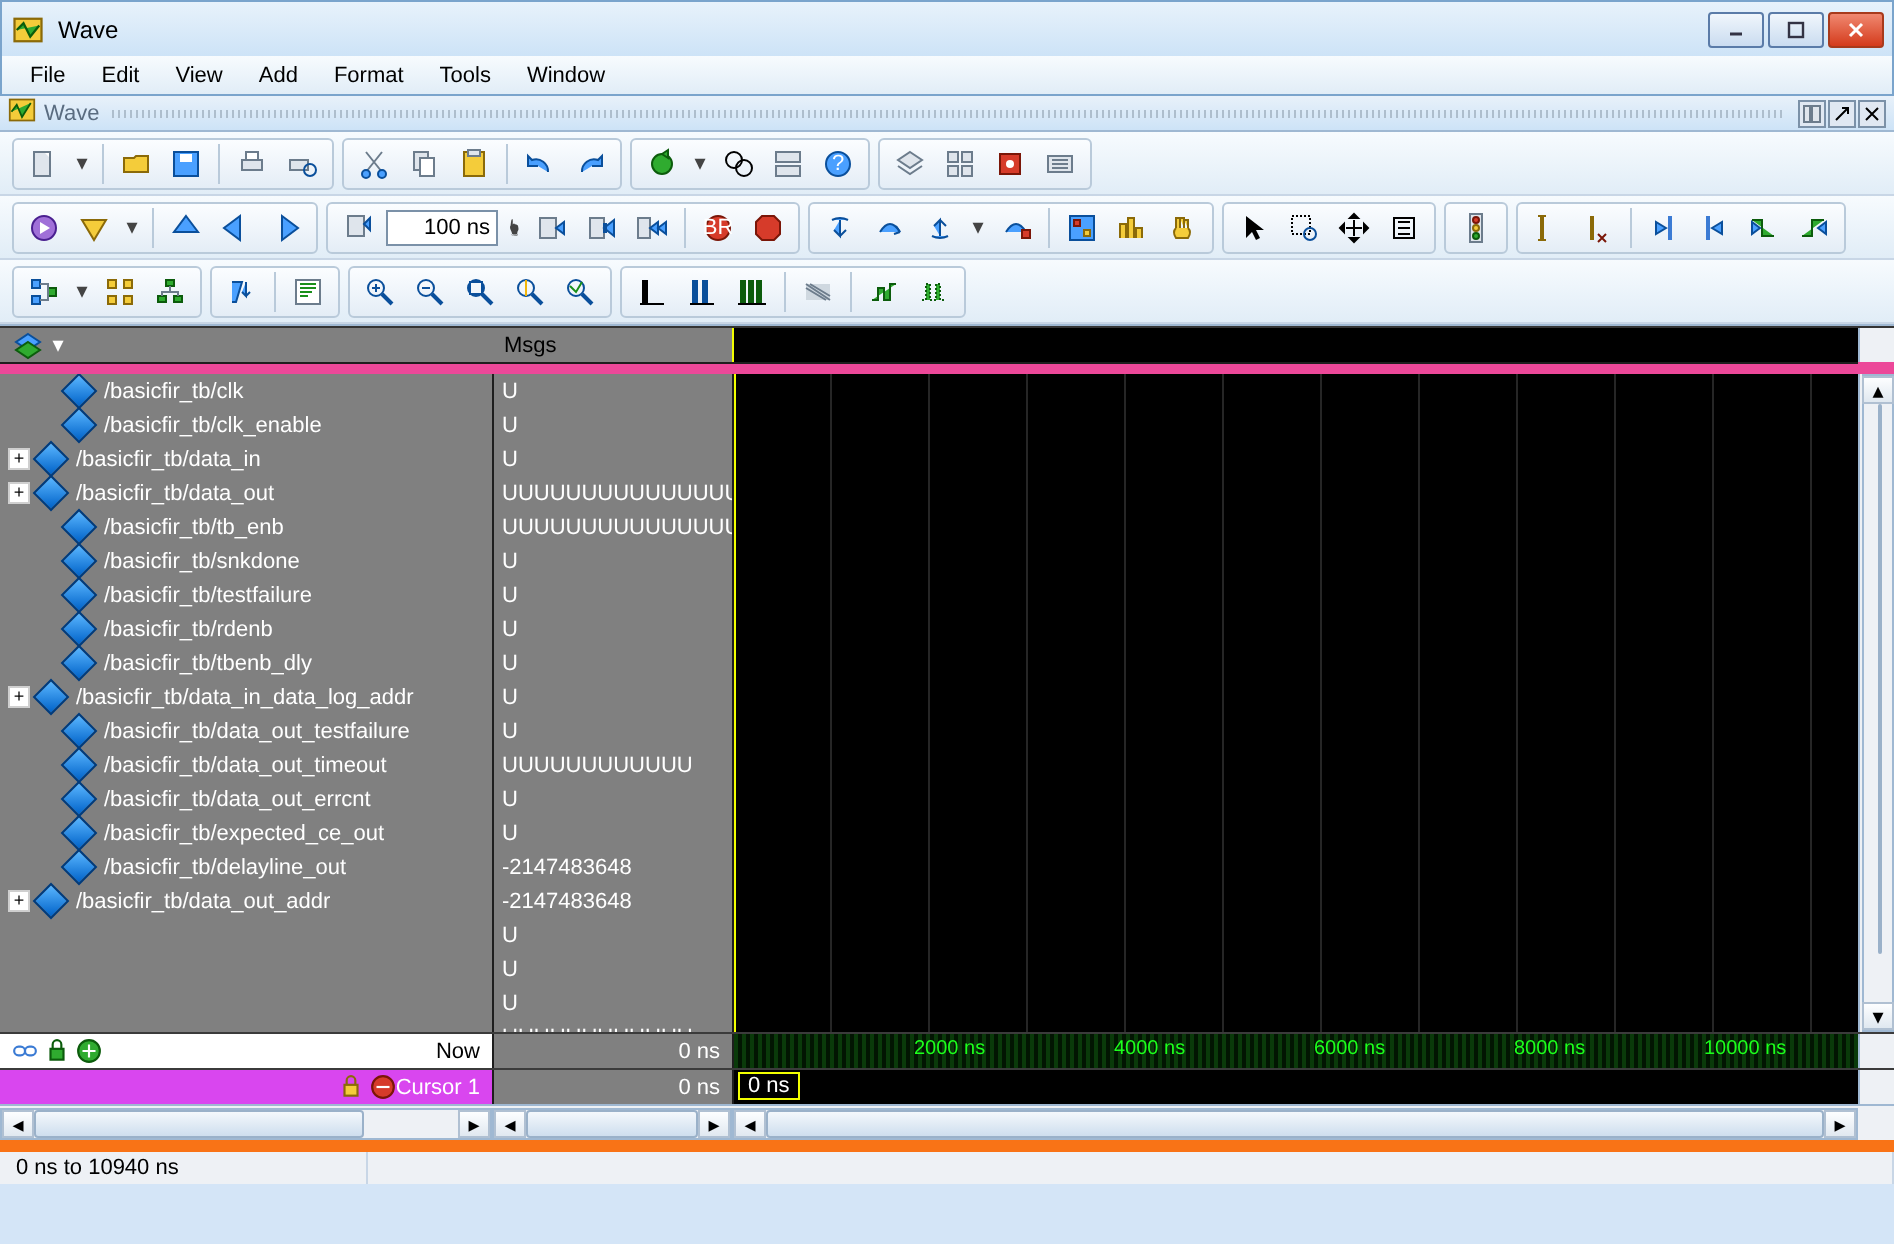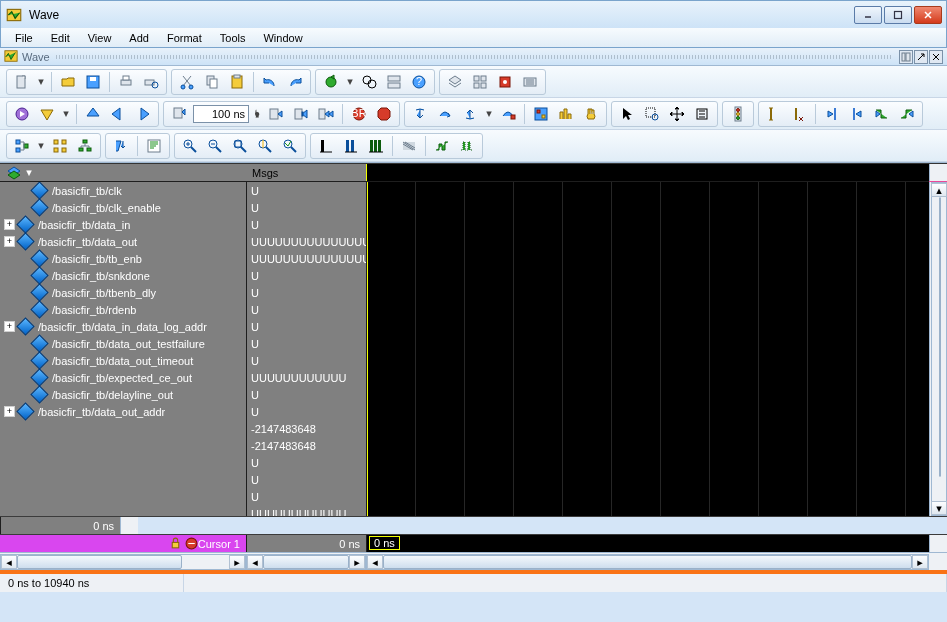--- a/index.html
+++ b/index.html
@@ -29,21 +29,21 @@
 .toolbars { border-bottom:1px solid #9fb8d2; }
 .tb-row { height:32px; display:flex; align-items:center; padding:2px 6px; gap:4px; background:linear-gradient(#f7fbfe,#e1edf7); border-bottom:1px solid #c8d6e6; }
 .tb-group { display:flex; align-items:center; padding:2px 4px; gap:3px; border:1px solid #b9cada; border-radius:3px; background:linear-gradient(#fbfdff,#e4edf6); height:26px; }
 .tbtn { width:22px; height:22px; display:flex; align-items:center; justify-content:center; border:1px solid transparent; border-radius:2px; cursor:pointer; }
 .tbtn svg { width:16px; height:16px; }
 .sep { width:1px; height:20px; background:#b9cada; margin:0 2px; }
 .time-input { width:56px; height:18px; border:1px solid #7b91a8; background:#fff; text-align:right; padding:0 3px; font-size:11px; }
 .dd { width:10px; text-align:center; color:#444; cursor:pointer; }
 
 
-.workspace { display:flex; height:454px; border-top:1px solid #ec4899; }
+.workspace { display:flex; height:454px; border-top:6px solid #ec4899; }
 .sigcol { width:246px; background:#808080; color:#fff; display:flex; flex-direction:column; }
 .msgcol { width:120px; background:#808080; color:#fff; display:flex; flex-direction:column; border-left:1px solid #1e1e1e; }
 .wavecol { flex:1; background:#000; position:relative; display:flex; flex-direction:column; border-left:1px solid #1e1e1e; }
 .rscr { width:18px; background:#eef1f5; border-left:1px solid #9fb8d2; }
 
 .colhdr { height:18px; background:#808080; display:flex; align-items:center; padding:0 6px; border-bottom:1px solid #1e1e1e; }
 .colhdr .objbtn { width:20px; height:16px; }
 
 .sigbody { flex:1; overflow:hidden; }
 .sigrow { height:17px; display:flex; align-items:center; padding-left:4px; white-space:nowrap; }
@@ -72,21 +72,21 @@
 .mini { width:13px; height:13px; display:flex; align-items:center; justify-content:center; }
 
 
 .hscrolls { height:18px; display:flex; background:#eef1f5; border-top:1px solid #9fb8d2; }
 .hscr { height:16px; border:1px solid #9fb8d2; background:#eef1f5; display:flex; align-items:center; margin:1px 0; }
 .hscr .arr { width:16px; height:14px; border:1px solid #b0c0d2; background:linear-gradient(#fdfeff,#e0e8f0); display:flex; align-items:center; justify-content:center; cursor:pointer; }
 .hscr .track { flex:1; background:#eef1f5; position:relative; height:14px; }
 .hscr .thumb { position:absolute; top:0; height:14px; background:linear-gradient(#f4f8fc,#cedeee); border:1px solid #9ab1c9; border-radius:2px; }
 
 
-.status { height:22px; background:#eef1f5; border-top:4px solid #f97316; display:flex; align-items:center; }
+.status { height:22px; background:#eef1f5; border-top:6px solid #f97316; display:flex; align-items:center; }
 .status .cell { height:100%; border-right:1px solid #c8d6e6; padding:0 8px; display:flex; align-items:center; }
 
 
 .ic-yellow{fill:#f4cc3a;stroke:#8b6a08}
 .ic-blue{fill:#4aa0ff;stroke:#0a4f9b}
 .ic-red{fill:#d63b2a;stroke:#7a1608}
 .ic-green{fill:#2fab2f;stroke:#0c5c0c}
 .ic-gray{fill:#dfe5ec;stroke:#6c7c8c}
 .ic-purple{fill:#a070d8;stroke:#4a2090}
 .ic-black{fill:none;stroke:#000}
@@ -656,44 +656,56 @@
         <div class="sigrow">
           <div class="exp blank"></div>
           <div style="width: 14px;"></div>
           <div class="diamond"></div>
           <span class="name">/basicfir_tb/snkdone</span>
         </div>
         <div class="sigrow">
           <div class="exp blank"></div>
           <div style="width: 14px;"></div>
           <div class="diamond"></div>
+          <span class="name">/basicfir_tb/testfailure</span>
+        </div>
+        <div class="sigrow">
+          <div class="exp blank"></div>
+          <div style="width: 14px;"></div>
+          <div class="diamond"></div>
+          <span class="name">/basicfir_tb/rdenb</span>
+        </div>
+        <div class="sigrow">
+          <div class="exp blank"></div>
+          <div style="width: 14px;"></div>
+          <div class="diamond"></div>
           <span class="name">/basicfir_tb/tbenb_dly</span>
         </div>
         <div class="sigrow">
-          <div class="exp blank"></div>
-          <div style="width: 14px;"></div>
-          <div class="diamond"></div>
-          <span class="name">/basicfir_tb/rdenb</span>
-        </div>
-        <div class="sigrow">
           <div class="exp">+</div>
           <div class="diamond"></div>
           <span class="name">/basicfir_tb/data_in_data_log_addr</span>
         </div>
         <div class="sigrow">
           <div class="exp blank"></div>
           <div style="width: 14px;"></div>
           <div class="diamond"></div>
           <span class="name">/basicfir_tb/data_out_testfailure</span>
         </div>
         <div class="sigrow">
           <div class="exp blank"></div>
           <div style="width: 14px;"></div>
           <div class="diamond"></div>
           <span class="name">/basicfir_tb/data_out_timeout</span>
+        </div>
+        <div class="sigrow">
+          <div class="exp blank"></div>
+          <div style="width: 14px;"></div>
+          <div class="diamond"></div>
+          <span class="name">/basicfir_tb/data_out_errcnt</span>
         </div>
         <div class="sigrow">
           <div class="exp blank"></div>
           <div style="width: 14px;"></div>
           <div class="diamond"></div>
           <span class="name">/basicfir_tb/expected_ce_out</span>
         </div>
         <div class="sigrow">
           <div class="exp blank"></div>
           <div style="width: 14px;"></div>
@@ -743,23 +755,54 @@
       <div class="track" style="flex:1;">
           <div class="thumb" style="top:0;height:92%;width:100%;"></div>
         </div>
       <div class="arr">▾</div>
     </div>
   </div>
 </div>
 
 <div class="footrows">
   <div class="footrow">
+    <div class="fr-sig light">
+      <span class="lockicons">
+        <span class="mini">
+            <svg viewBox="0 0 12 12">
+              <rect x="1" y="4" width="5" height="4" rx="2" fill="none" stroke="#3b7bd4"></rect>
+              <rect x="6" y="4" width="5" height="4" rx="2" fill="none" stroke="#3b7bd4"></rect>
+            </svg>
+          </span>
+        <span class="mini">
+            <svg viewBox="0 0 12 12">
+              <rect x="3" y="5" width="6" height="5" class="ic-green"></rect>
+              <path d="M4 5 V3 A2 2 0 0 1 8 3 V5" fill="none" stroke="#0c5c0c"></path>
+            </svg>
+          </span>
+        <span class="mini">
+            <svg viewBox="0 0 12 12">
+              <circle cx="6" cy="6" r="5" class="ic-green"></circle>
+              <path d="M6 3 V9 M3 6 H9" stroke="#fff"></path>
+            </svg>
+          </span>
+      </span>
+      <span>Now</span>
+    </div>
     <div class="fr-msg">
         <span>0 ns</span>
       </div>
+    <div class="fr-wave">
+      <div class="now-band"></div>
+      <span class="tick" style="left:90px;">2000 ns</span>
+      <span class="tick" style="left:190px;">4000 ns</span>
+      <span class="tick" style="left:290px;">6000 ns</span>
+      <span class="tick" style="left:390px;">8000 ns</span>
+      <span class="tick" style="left:485px;">10000 ns</span>
+    </div>
     <div class="fr-rsp"></div>
   </div>
   <div class="footrow">
     <div class="fr-sig dark">
       <span class="lockicons">
         <span class="mini">
             <svg viewBox="0 0 12 12">
               <rect x="3" y="5" width="6" height="5" class="ic-yellow"></rect>
               <path d="M4 5 V3 A2 2 0 0 1 8 3 V5" fill="none" stroke="#8b6a08"></path>
             </svg>

